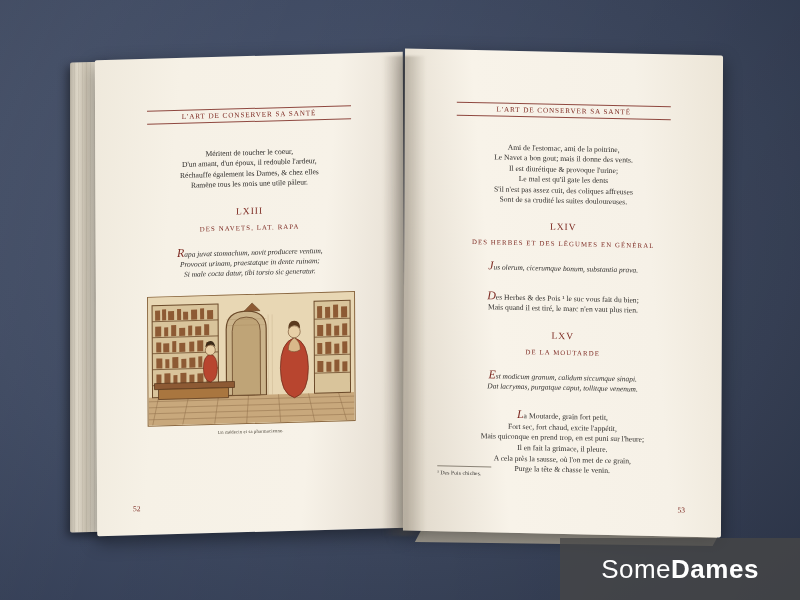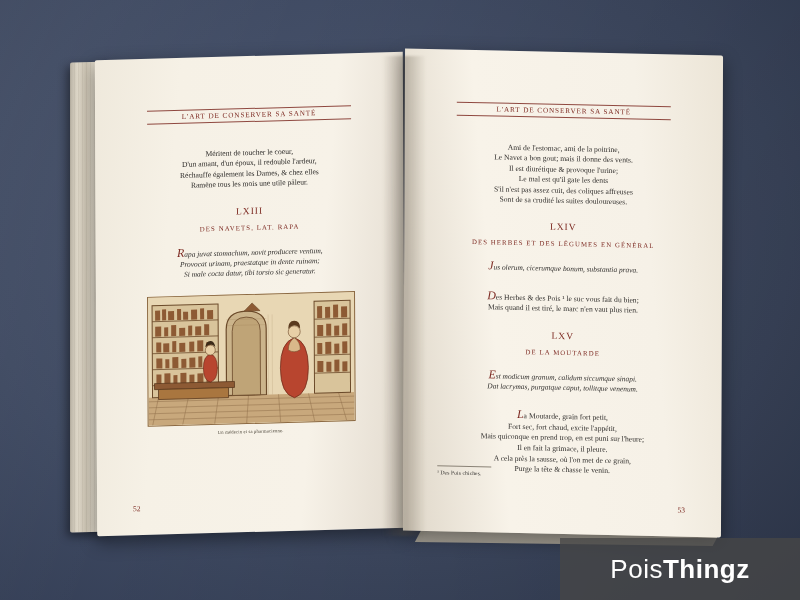--- a/index.html
+++ b/index.html
@@ -445,15 +445,15 @@
       <div class="footnote">¹ Des Pois chiches.</div>
 
       <div class="folio folio-right">53</div>
     </div>
   </div>
 
   <div class="gutter"></div>
 </div>
 
 <div class="watermark">
-  <span>Pois</span>
-    <b>Thingz</b>
+  <span>Some</span>
+    <b>Dames</b>
 </div>
 
 </body></html>

